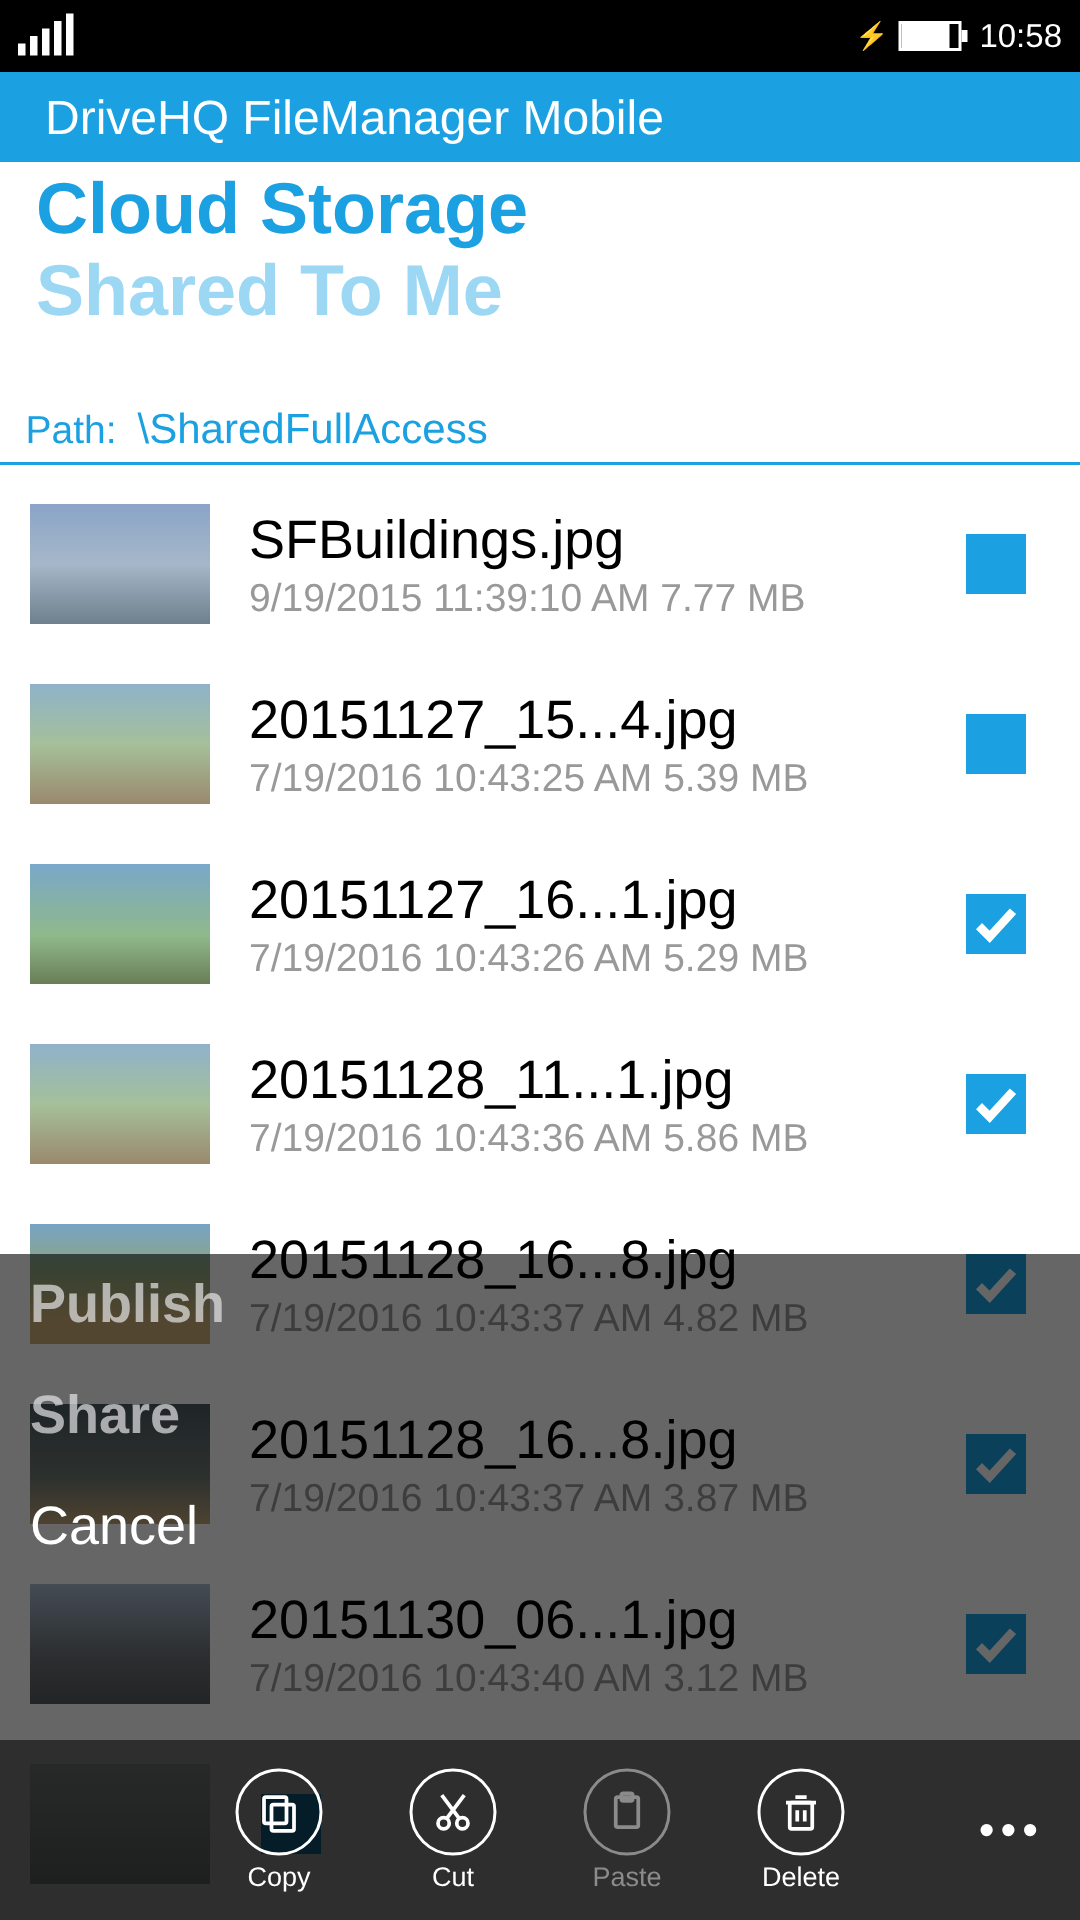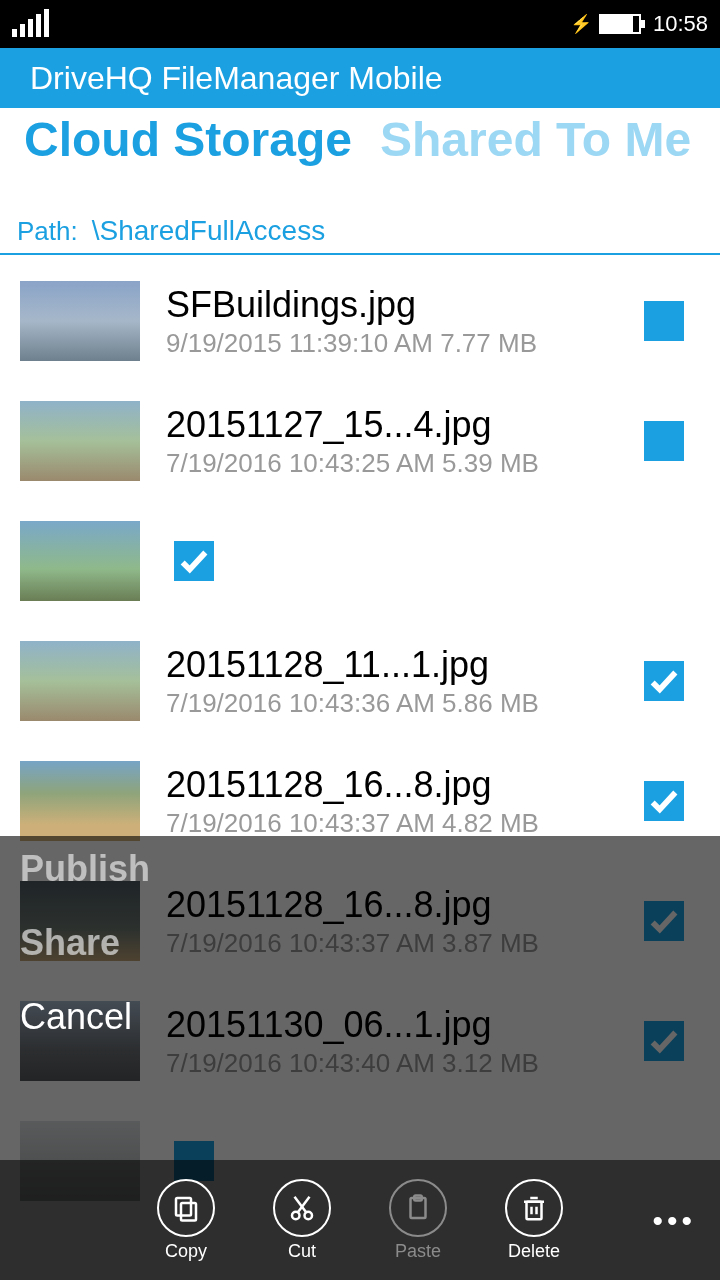--- a/index.html
+++ b/index.html
@@ -18,21 +18,21 @@
     .battery { width: 42px; height: 20px; border: 2px solid #fff; position: relative; margin-right: 12px; }
     .battery::after { content:""; position:absolute; right:-6px; top:4px; width:4px; height:8px; background:#fff; }
     .battery .fill { background: #fff; height: 100%; width: 85%; }
     .plug { margin-right: 6px; font-size: 18px; }
     
     
     .header { height: 60px; background: #1ba0e1; color: #fff; display: flex; align-items: center; padding-left: 30px; font-size: 32px; font-weight: 400; }
     
     
     .tabs-area { background: #fff; padding-top: 4px; }
-    .tabs { display: flex; padding-left: 24px; white-space: nowrap; overflow: hidden; }
+    .tabs { display: flex; padding-left: 24px; white-space: nowrap; overflow: hidden; flex-direction: column; }
     .tab { font-size: 48px; font-weight: 600; color: #9cd7f4; margin-right: 28px; }
     .tab.active { color: #1ba0e1; }
     
     .path-row { padding: 0 24px 6px 17px; display: flex; align-items: baseline; gap: 14px; border-bottom: 2px solid #1ba0e1; margin-bottom: 6px; }
     .path-label { color: #1ba0e1; font-size: 26px; }
     .path-value { color: #1ba0e1; font-size: 28px; margin-top: 48px; }
     
     
     .file-list { }
     .file-item { display: flex; align-items: center; padding: 20px 36px 20px 20px; }
@@ -121,20 +121,24 @@
       <div class="file-name">20151127_15...4.jpg</div>
       <div class="file-sub">7/19/2016 10:43:25 AM 5.39 MB</div>
     </div>
     <div class="check">
       
     </div>
   </div>
 
   <div class="file-item">
     <div class="thumb"></div>
+    <div class="file-meta">
+      <div class="file-name">20151127_16...1.jpg</div>
+      <div class="file-sub">7/19/2016 10:43:26 AM 5.29 MB</div>
+    </div>
     <div class="check checked">
       <svg viewBox="0 0 24 24" fill="none" stroke="#fff" stroke-width="4">
           <polyline points="4 13 9 18 20 6"></polyline>
         </svg>
     </div>
   </div>
 
   <div class="file-item">
     <div class="thumb beach"></div>
     <div class="file-meta">

